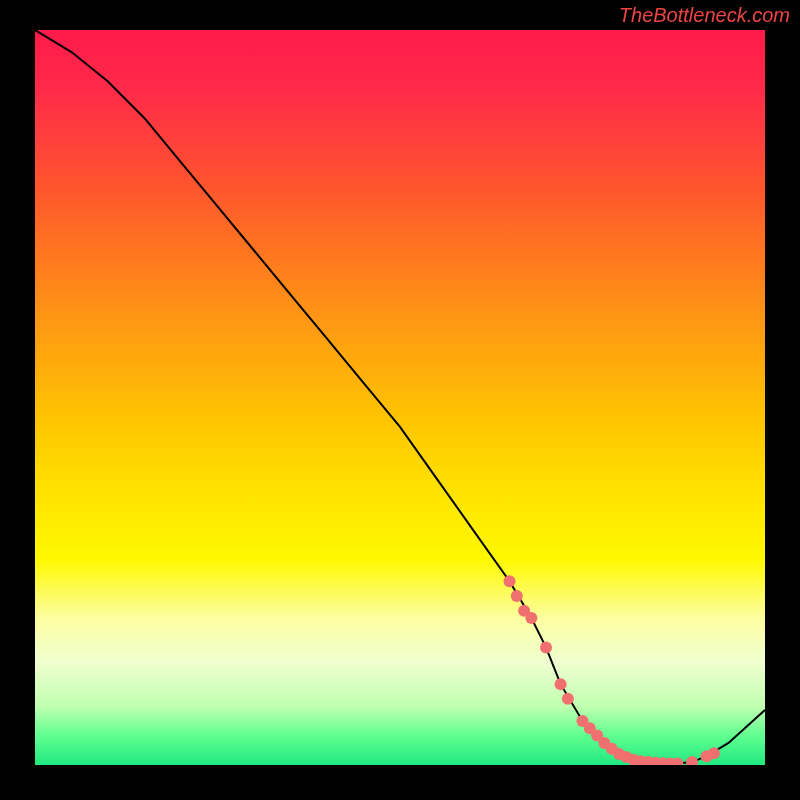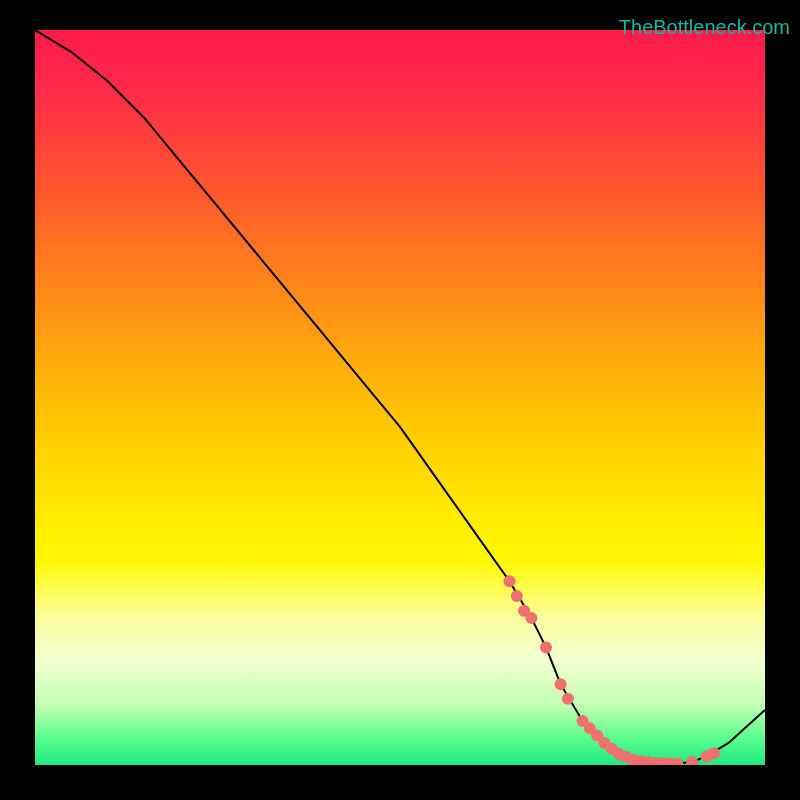--- a/index.html
+++ b/index.html
@@ -5,25 +5,26 @@
   * { margin: 0; padding: 0; box-sizing: border-box; }
   body {
     width: 800px;
     height: 800px;
     background: #000;
     position: relative;
     font-family: Arial, sans-serif;
   }
   .watermark {
     position: absolute;
-    top: 16px;
+    top: 4px;
     right: 10px;
-    color: #14b8a6;
+    color: #ef4444;
     font-size: 20px;
     z-index: 10;
+    font-style: italic;
   }
   .plot-area {
     position: absolute;
     left: 35px;
     top: 30px;
     width: 730px;
     height: 735px;
   }
   .gradient-bg {
     position: absolute;

